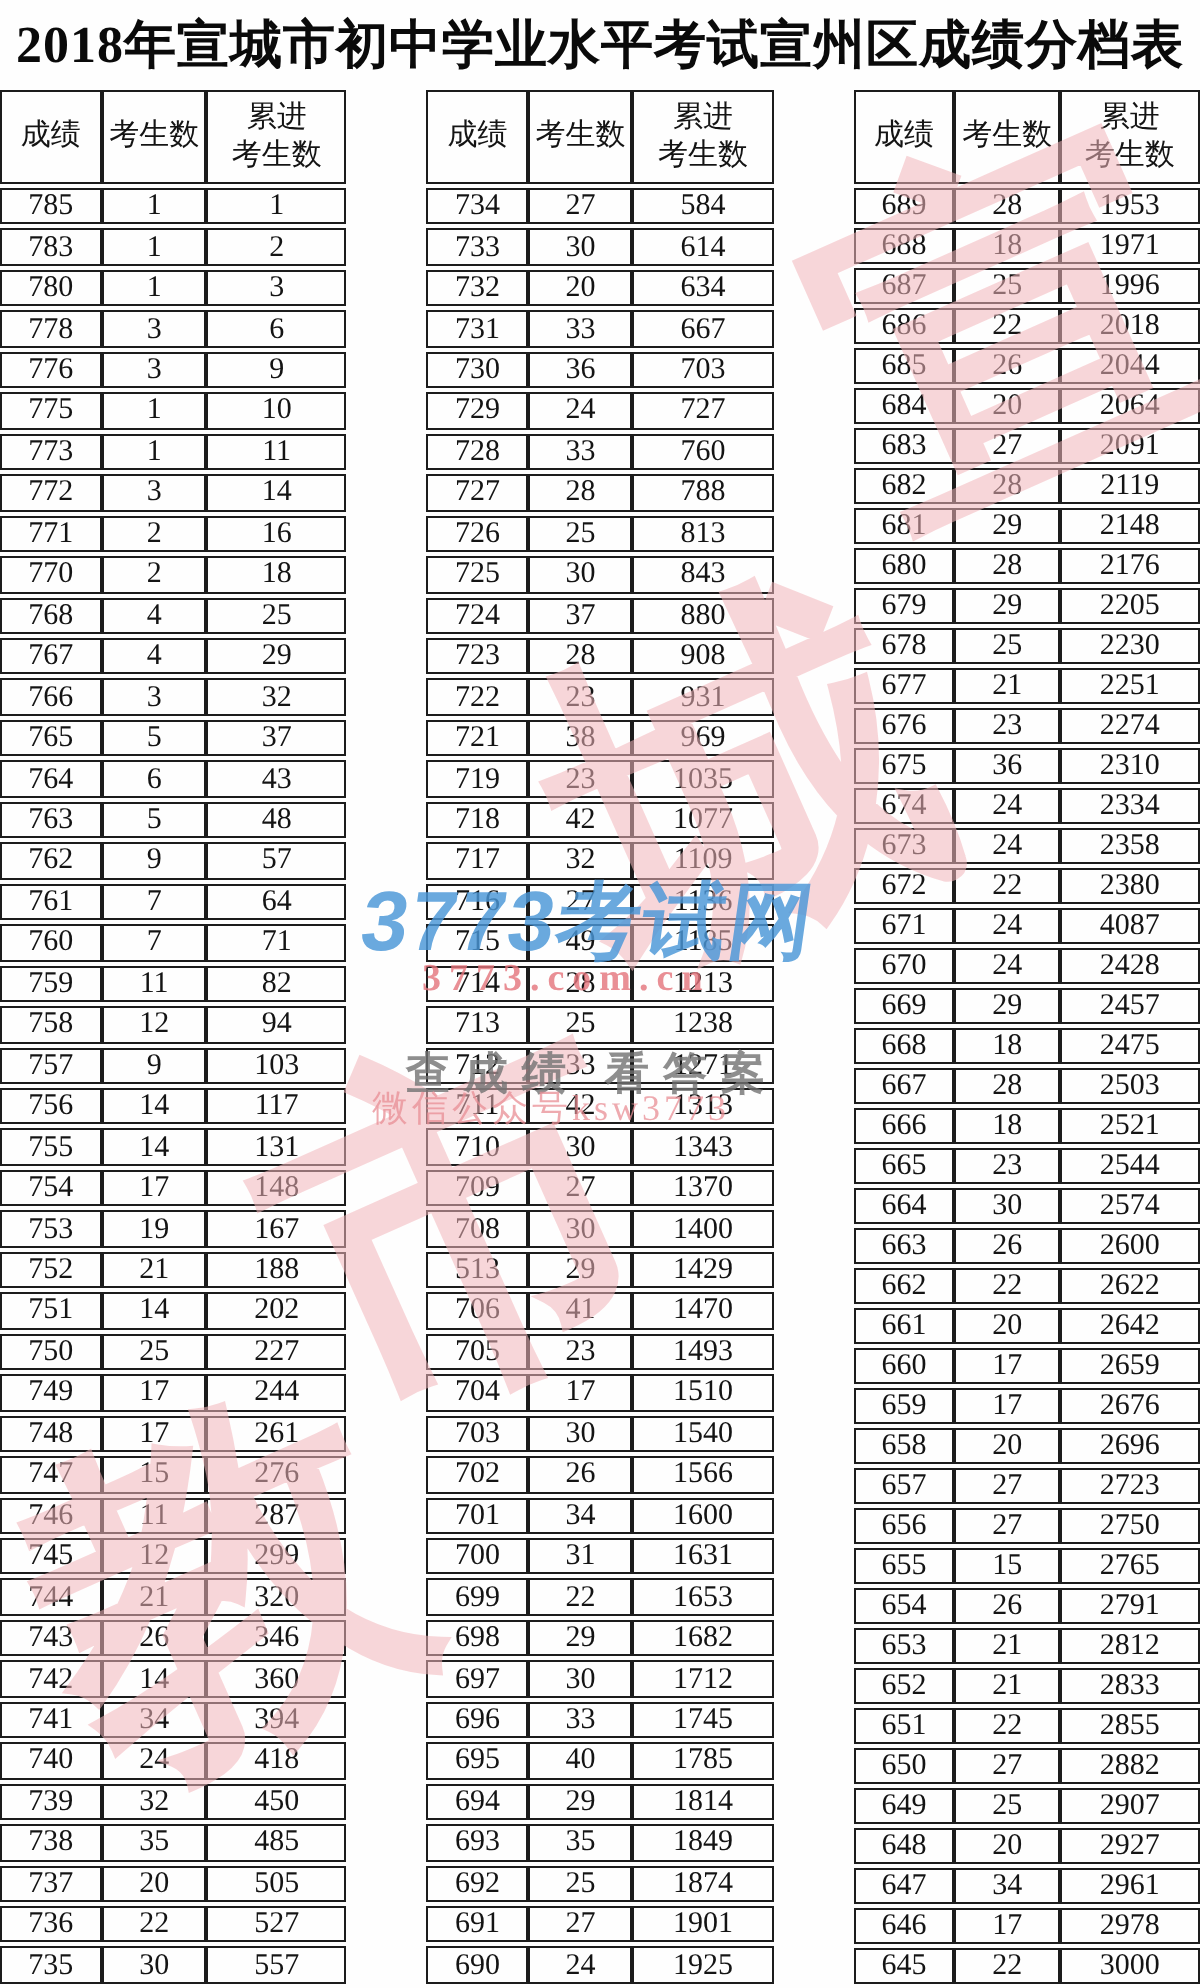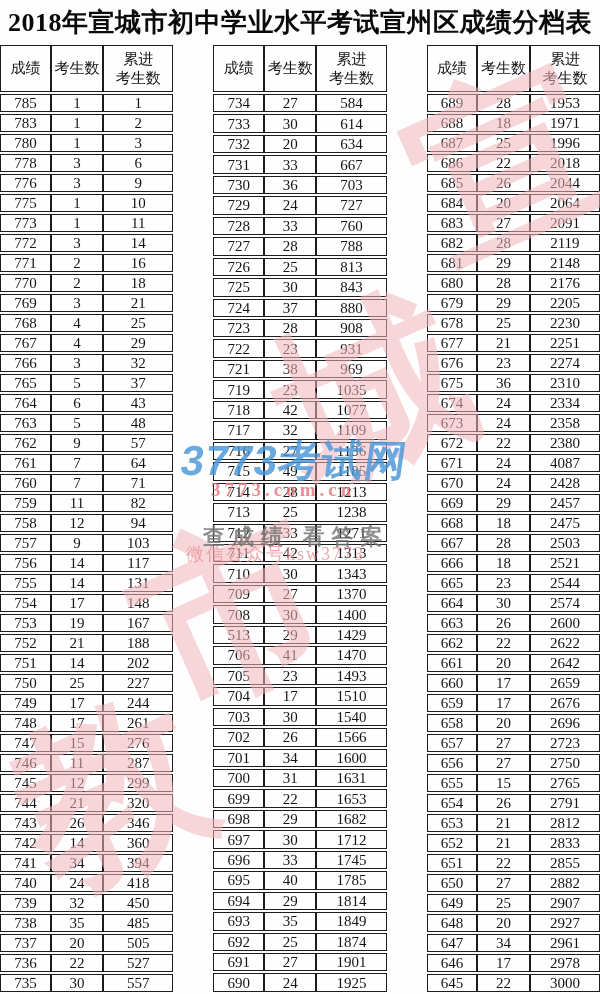--- a/index.html
+++ b/index.html
@@ -170,25 +170,20 @@
             <td>771</td>
             <td>2</td>
             <td>16</td>
           </tr>
           <tr>
             <td>770</td>
             <td>2</td>
             <td>18</td>
           </tr>
           <tr>
-            <td>769</td>
-            <td>3</td>
-            <td>21</td>
-          </tr>
-          <tr>
             <td>768</td>
             <td>4</td>
             <td>25</td>
           </tr>
           <tr>
             <td>767</td>
             <td>4</td>
             <td>29</td>
           </tr>
           <tr>

